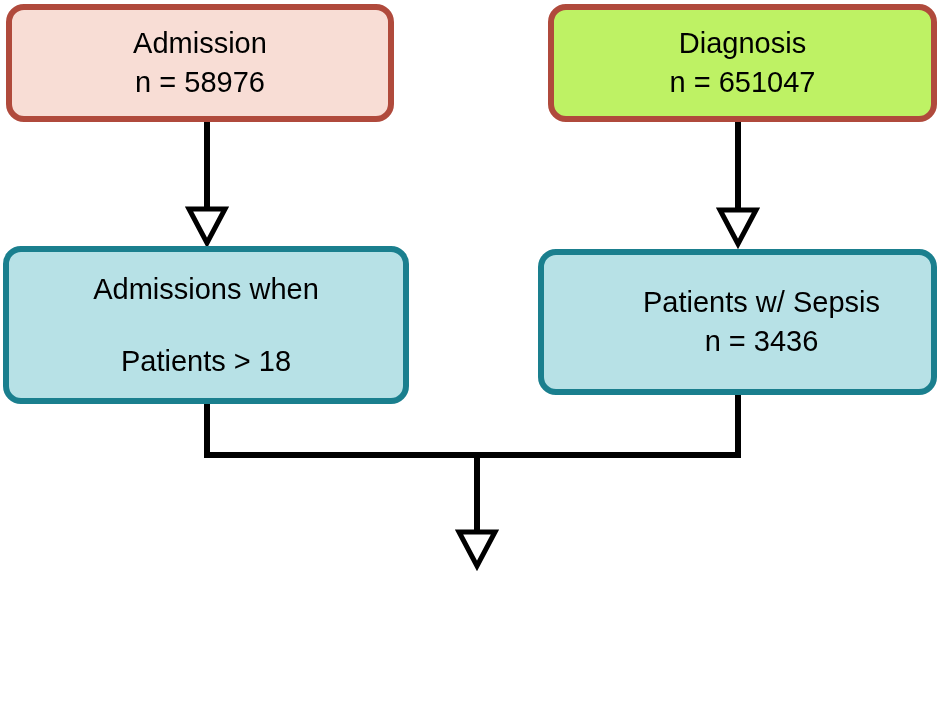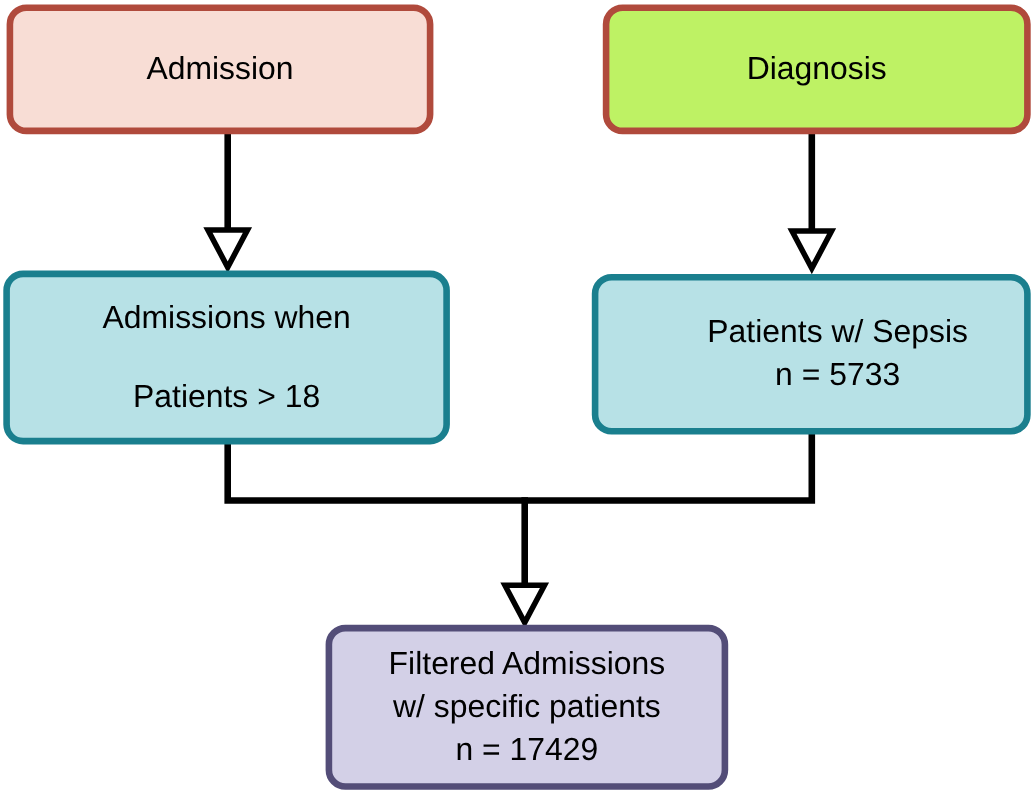--- a/index.html
+++ b/index.html
@@ -68,35 +68,32 @@
     <polygon class="edge-head" points="720,210 756,210 738,244"></polygon>
 
     <path class="edge-line" d="M 207 401 L 207 455 L 738 455 L 738 392"></path>
 
     <line class="edge-line" x1="477" y1="452" x2="477" y2="533"></line>
     <polygon class="edge-head" points="459,532 495,532 477,566"></polygon>
   </svg>
 
   <div class="node" id="node-admission" style="background: rgb(248, 221, 213); border-color: rgb(176, 74, 60);">
     <div class="line">Admission</div>
+    <div class="line">n = 58976</div>
   </div>
 
   <div class="node" id="node-diagnosis" style="background: #bef264; border-color: rgb(176, 74, 60);">
     <div class="line">Diagnosis</div>
+    <div class="line">n = 651047</div>
   </div>
 
   <div class="node" id="node-adult" style="background: rgb(183, 225, 230); border-color: rgb(26, 127, 142);">
     <div class="line">Admissions when</div>
     <div class="line">Patients &gt; 18</div>
   </div>
 
   <div class="node" id="node-sepsis" style="background: rgb(183, 225, 230); border-color: rgb(26, 127, 142);">
     <div class="line">Patients w/ Sepsis</div>
-    <div class="line">n = 5733</div>
+    <div class="line">n = 3436</div>
   </div>
 
-  <div class="node" id="node-filtered" style="background: rgb(211, 208, 231); border-color: rgb(83, 77, 120);">
-    <div class="line">Filtered Admissions</div>
-    <div class="line">w/ specific patients</div>
-    <div class="line">n = 17429</div>
-  </div>
 
 </div>
 
 </body></html>

